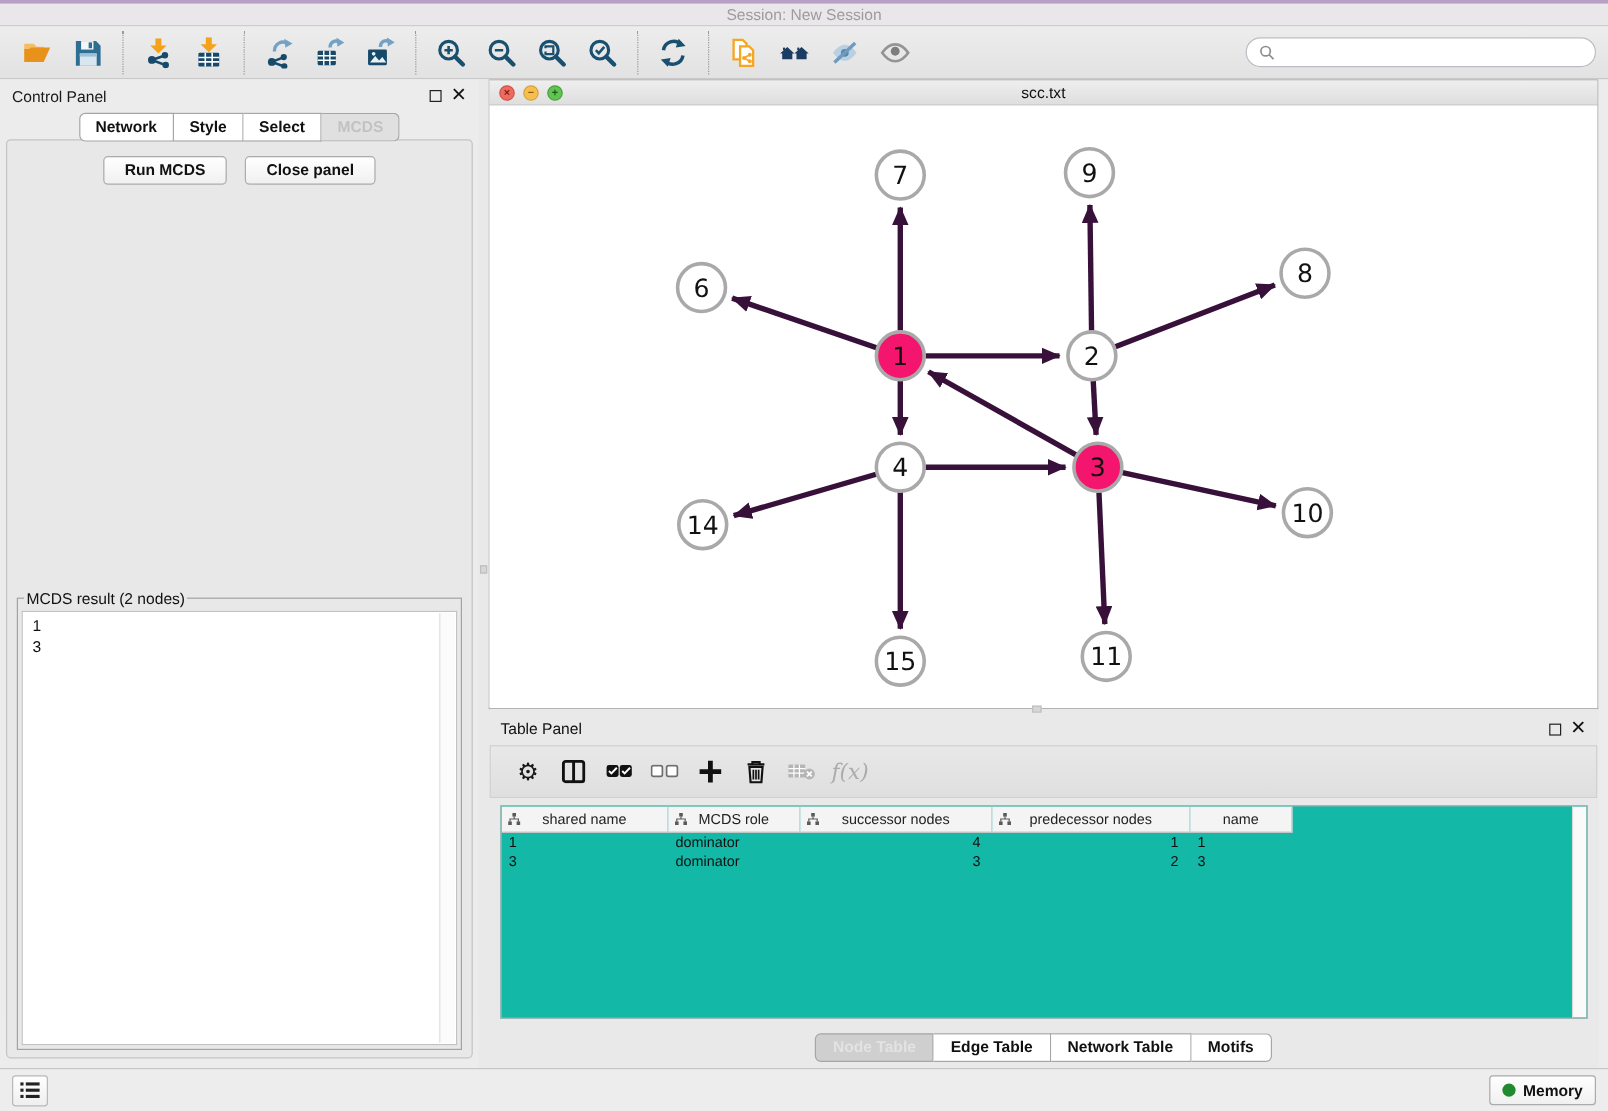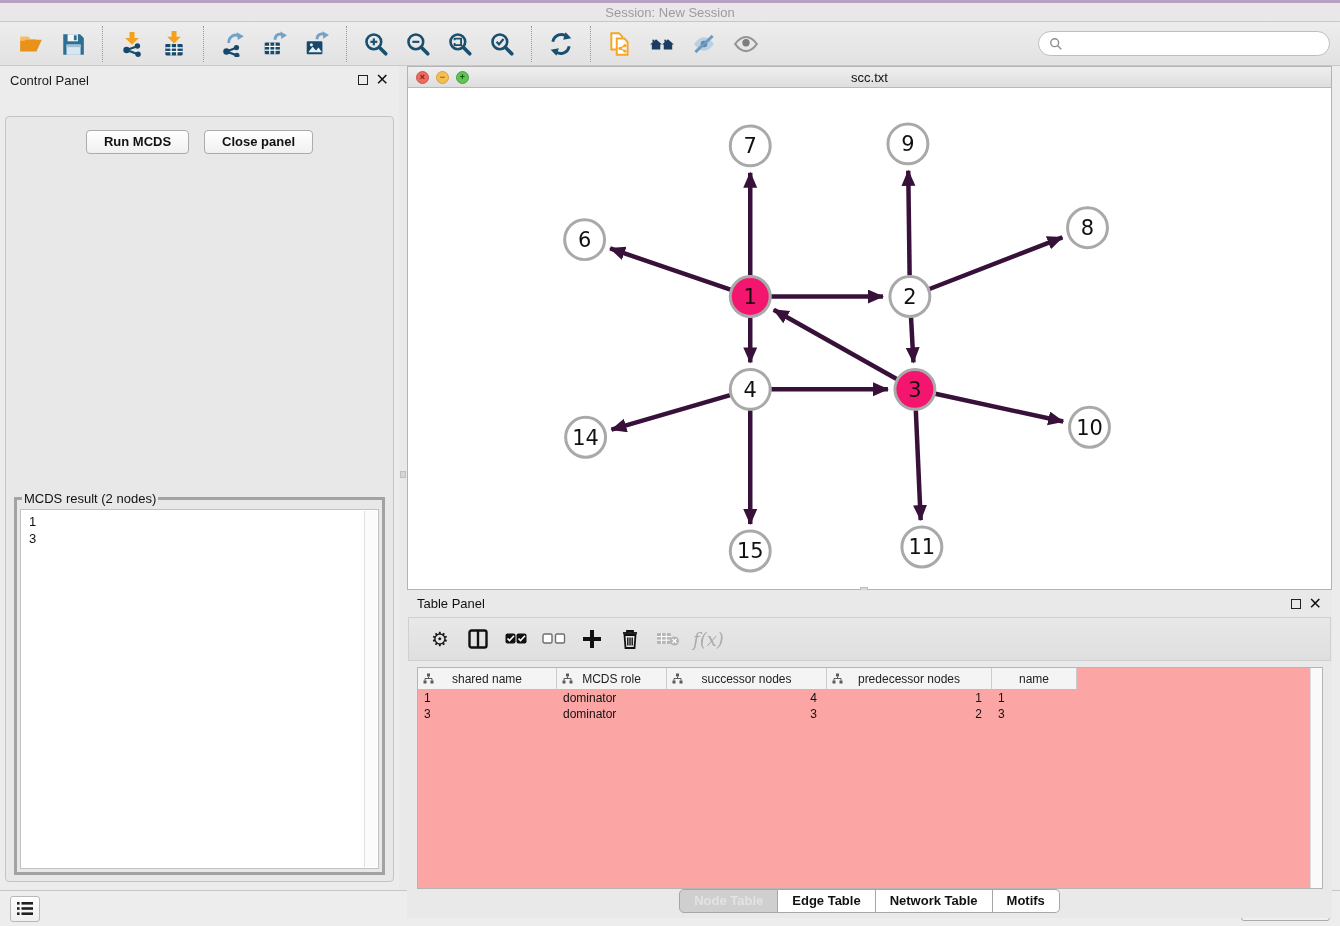--- a/index.html
+++ b/index.html
@@ -39,21 +39,21 @@
   .cp-box { position:absolute; left:5px; right:5px; top:50px; bottom:8px; background:#E8E8E8;
             border:1px solid #C4C4C4; border-radius:4px; }
   .opt-label { text-align:center; font-size:13px; margin-top:22px; }
   .selectrow { margin:13px 42px 0 39px; height:24px; border:1px solid #A8A8A8; border-radius:4px;
                background:linear-gradient(#FFFFFF,#F3F3F3); display:flex; align-items:center; padding:0 7px 0 13px; font-size:13px; }
   .selectrow .chevrons { margin-left:auto; display:flex; flex-direction:column; gap:1px; }
   .btnrow { display:flex; justify-content:center; gap:15px; margin-top:13px; }
   .btn { border:1px solid #ACACAC; border-radius:4px; background:linear-gradient(#FFFFFF,#F0F0F0);
          padding:3px 17px 4px; font-size:13px; font-weight:600; }
   fieldset.mcds-result { position:absolute; left:8px; right:8px; top:374px; bottom:6px;
-                         border:3px solid #a3a3a3; padding:3px; background:#E8E8E8; }
+                         border:1px solid #a3a3a3; padding:3px; background:#E8E8E8; }
   fieldset.mcds-result legend { font-size:13px; padding:0 2px; margin-left:2px; color:#111; }
   .result-inner { position:relative; width:100%; height:100%; background:#fff; border:1px solid #C2C2C2; }
   .result-items { padding:3px 8px; font-size:13px; line-height:17px; }
   .result-scroll { position:absolute; top:1px; bottom:1px; right:1px; width:13px; background:#FBFBFB; border-left:1px solid #E0E0E0; }
 
   
   .v-splitter { width:8px; background:#E9E9E9; position:relative; }
   .v-splitter .grip { position:absolute; top:405px; left:1px; width:6px; height:7px; background:#D6D6D6; border:1px solid #BFBFBF; }
   .right-area { width:933px; display:flex; flex-direction:column; padding-right:8px; }
 
@@ -76,21 +76,21 @@
 
   
   .table-panel { flex:1; background:#E9E9E9; display:flex; flex-direction:column; position:relative; }
   .tp-header { height:27px; display:flex; align-items:center; padding:0 10px; }
   .tp-title { font-size:13px; }
   .tp-toolbar { height:44px; margin:0 1px; background:linear-gradient(#E8E8E8,#DFDFDF); border:1px solid #D0D0D0;
                 display:flex; align-items:center; padding:0 12px; }
   .tp-tbtn { width:30px; height:30px; display:flex; align-items:center; justify-content:center; margin:0 4px; }
   .fx-label { font-family:"DejaVu Serif","Liberation Serif",serif; font-style:italic; font-size:18px; color:#ABABAB; margin-left:6px; }
   .gear-glyph { font-size:20px; color:#1a1a1a; font-family:"DejaVu Sans",sans-serif; }
-  .tp-tablewrap { margin:6px 9px 0 10px; height:222px; background:#fca5a5; border:1px solid #B5B5B5; position:relative; overflow:hidden; }
+  .tp-tablewrap { margin:6px 9px 0 10px; height:178px; background:#14b8a6; border:1px solid #B5B5B5; position:relative; overflow:hidden; }
   .tp-head { display:flex; }
   .th { position:relative; height:22px; background:#F4F4F4; border-right:1px solid #CCCCCC; border-bottom:1px solid #BDBDBD;
         display:flex; align-items:center; justify-content:center; font-size:12px; color:#222; }
   .th .treeicon { position:absolute; left:5px; top:5px; }
   .trow { display:flex; height:16px; }
   .td { font-size:12px; line-height:16px; padding:0 10px 0 6px; white-space:nowrap; overflow:hidden; }
   .table-scroll { position:absolute; top:0; bottom:0; right:0; width:12px; background:#FAFAFA; border-left:1px solid #DCDCDC; }
   .tp-tabs { display:flex; justify-content:center; margin-top:auto; margin-bottom:5px; }
   .tp-tab { border:1px solid #A6A6A6; border-left:none; background:#fff; padding:3px 14px 4px; font-size:13px; font-weight:600; }
   .tp-tab:first-child { border-left:1px solid #A6A6A6; border-radius:5px 0 0 5px; }
@@ -282,20 +282,26 @@
 
 <div class="main">
 
   <div class="control-panel">
     <div class="cp-header">
       <span class="cp-title">Control Panel</span>
       <span class="win-ctrls">
         <span class="float-box"></span>
         <span class="close-x">✕</span>
       </span>
+    </div>
+    <div class="cp-tabs">
+      <span class="cp-tab">Network</span>
+      <span class="cp-tab">Style</span>
+      <span class="cp-tab">Select</span>
+      <span class="cp-tab active">MCDS</span>
     </div>
     <div class="cp-box">
       <div class="btnrow">
         <span class="btn">Run MCDS</span>
         <span class="btn">Close panel</span>
       </div>
       <fieldset class="mcds-result">
         <legend>MCDS result (2 nodes)</legend>
         <div class="result-inner">
           <div class="result-items">

